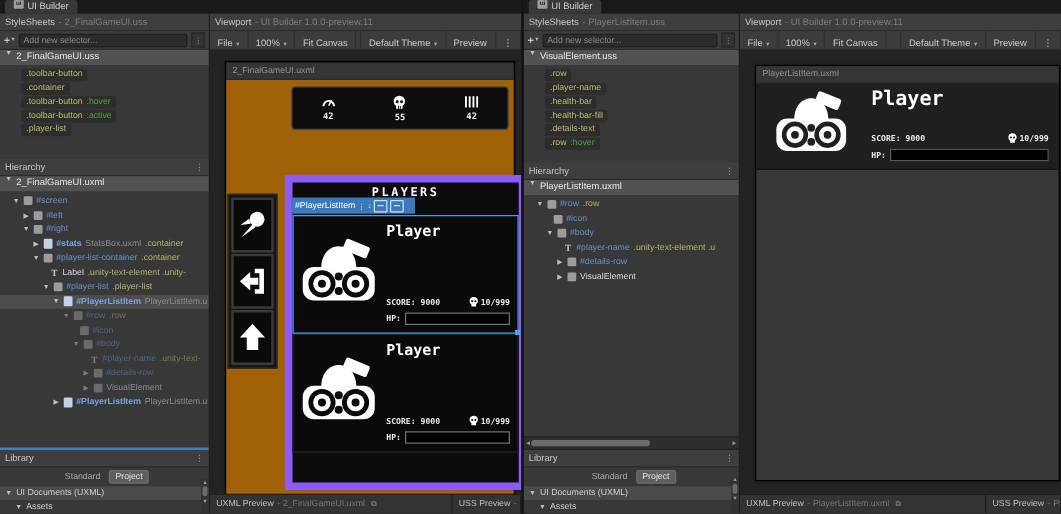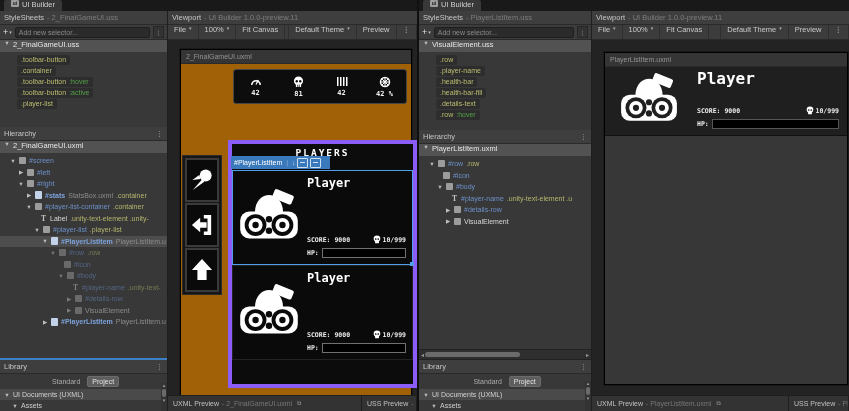--- a/index.html
+++ b/index.html
@@ -58,42 +58,42 @@
        padding-left:12px;gap:3px;flex:none}
   .hscroll{height:9px;background:#2e2e2e;border-top:1px solid #222;border-bottom:1px solid #222;
        position:relative;flex:none;display:flex;align-items:center;padding:0 6px}
   .hthumb{height:5px;width:95px;background:#6b6b6b;border-radius:3px}
   .sarr{position:absolute;font-size:5px;color:#999;top:2px}
   .vscroll{position:absolute;right:0;bottom:0;width:6px;background:#333;display:flex;
        flex-direction:column;align-items:center;font-size:4.5px;color:#999;z-index:5}
   .vthumb{width:4px;height:8px;background:#6b6b6b;border-radius:2px;margin:1px 0}
   .vptb{height:14px;background:#3c3c3c;border-bottom:1px solid #2a2a2a;display:flex;
        align-items:center;font-size:7.5px;color:#cacaca;flex:none;white-space:nowrap}
-  .vtbi{padding:0 6px;border-right:1px solid #2e2e2e;height:100%;display:flex;align-items:flex-start;gap:3px}
+  .vtbi{padding:0 6px;border-right:1px solid #2e2e2e;height:100%;display:flex;align-items:flex-end;gap:3px}
   .vtbi .dd{font-size:5px;color:#aaa}
   .vtbi.theme{margin-left:auto;border-left:1px solid #2e2e2e}
   .vparea{flex:1;position:relative;background:#232323;overflow:hidden}
   .pvbar{height:15px;background:#333;border-top:1px solid #1f1f1f;display:flex;align-items:center;
        font-size:7px;flex:none;overflow:hidden}
   .pvsec{display:flex;align-items:center;gap:3px;padding:0 5px;height:100%;border-right:1px solid #1f1f1f;white-space:nowrap;overflow:hidden}
   .pvsec .t1{color:#c0c0c0}.pvsec .t2{color:#777}.pvsec .ext{color:#999;font-size:6px;margin-left:2px}
   .canvas{position:absolute;border:1px solid #000;box-shadow:0 0 0 1px #1a1a1a}
   .cvhead{height:13px;background:#353535;color:#949494;font-size:7px;display:flex;
        align-items:center;padding:0 5px;border-bottom:1px solid #2a2a2a}
   #canvasL{left:12px;top:9px;width:230px;height:349px;background:#0b0b0b}
   #canvasR{left:12px;top:12px;width:242px;height:331px;background:#373737}
   .gamescreen{position:relative;width:100%;height:336px;background:#a16207}
   .statsbox{position:absolute;left:52px;top:5px;width:172px;height:33px;background:#0d0d0d;
        border:1px solid #474747;border-radius:3px;display:flex}
   .statcell{flex:1;display:flex;flex-direction:column;align-items:center;justify-content:center;gap:2px}
   .statval{font-family:"DejaVu Sans Mono",monospace;font-weight:bold;font-size:7px;color:#f2f2f2}
   .btncol{position:absolute;left:1px;top:91px;width:36px;background:#161616;border:1px solid #2b2b2b;padding:1px}
   .gbtn{width:30px;height:40px;background:#0a0a0a;border:2px solid #3a3a3a;margin:1px auto;
        display:flex;align-items:center;justify-content:center}
-  .plist{position:absolute;left:47px;top:76px;width:181px;height:240px;background:#0c0c0c;border:4px solid #8b5cf6}
+  .plist{position:absolute;left:47px;top:76px;width:181px;height:240px;background:#0c0c0c;border:6px solid #8b5cf6}
   .ptitle{text-align:center;font-family:"DejaVu Sans Mono",monospace;font-weight:bold;font-size:9.5px;
        color:#fff;letter-spacing:2px;margin-top:3px}
   .seltag{position:absolute;left:-1px;top:12px;width:93px;height:13px;background:#3a79bb;
        color:#fff;font-size:7px;display:flex;align-items:center;padding:0 3px;gap:2px;z-index:3}
   .tgi{font-size:6px;color:#dce9f7}
   .tagbtn{width:9px;height:8px;border:1px solid #cfe0f2;border-radius:1px;display:flex;
        align-items:center;justify-content:center}
   .tagbtn i{display:block;width:5px;height:1px;background:#cfe0f2}
   .pitem{position:absolute;left:0;width:179px;height:93px;background:#0a0a0a;display:flex}
   .pitem.selected{border:1px solid #4f9fe8;z-index:2}
@@ -326,45 +326,32 @@
                 <span class="statval">42</span>
               </div>
               <div class="statcell">
                 <svg width="11" height="12" viewBox="0 0 24 26">
                     <path d="M12 1a10 10 0 0 0-10 10c0 3.4 1.7 6.2 4.3 7.9V24h11.4v-5.1A10 10 0 0 0 22 11 10 10 0 0 0 12 1z" fill="#fff"></path>
                     <circle cx="8.2" cy="11.5" r="2.6" fill="#0d0d0d"></circle>
                     <circle cx="15.8" cy="11.5" r="2.6" fill="#0d0d0d"></circle>
                     <rect x="9.6" y="19" width="1.6" height="5" fill="#0d0d0d"></rect>
                     <rect x="12.8" y="19" width="1.6" height="5" fill="#0d0d0d"></rect>
                   </svg>
-                <span class="statval">81</span>
+                <span class="statval">55</span>
               </div>
               <div class="statcell">
                 <svg width="12" height="11" viewBox="0 0 24 22">
                     <g fill="#fff">
                       <rect x="2" y="2" width="3" height="18"></rect>
                       <rect x="8" y="2" width="3" height="18"></rect>
                       <rect x="14" y="2" width="3" height="18"></rect>
                       <rect x="20" y="2" width="3" height="18"></rect>
                     </g>
                   </svg>
                 <span class="statval">42</span>
-              </div>
-              <div class="statcell">
-                <svg width="12" height="12" viewBox="0 0 24 24">
-                    <circle cx="12" cy="12" r="9" fill="none" stroke="#fff" stroke-width="3"></circle>
-                    <circle cx="12" cy="12" r="3" fill="#fff"></circle>
-                    <g stroke="#fff" stroke-width="2">
-                      <path d="M12 3v18"></path>
-                      <path d="M3 12h18"></path>
-                      <path d="M5.6 5.6l12.8 12.8"></path>
-                      <path d="M18.4 5.6L5.6 18.4"></path>
-                    </g>
-                  </svg>
-                <span class="statval">42 %</span>
               </div>
             </div>
             <div class="btncol">
               <div class="gbtn">
                 <svg width="22" height="24" viewBox="0 0 24 26">
                     <g fill="#fff">
                       <circle cx="16" cy="8" r="6.5"></circle>
                       <path d="M12.5 12 L2 24 L14.5 15 Z"></path>
                       <path d="M9 7.5 L1.5 13 L10.5 12 Z"></path>
                     </g>

